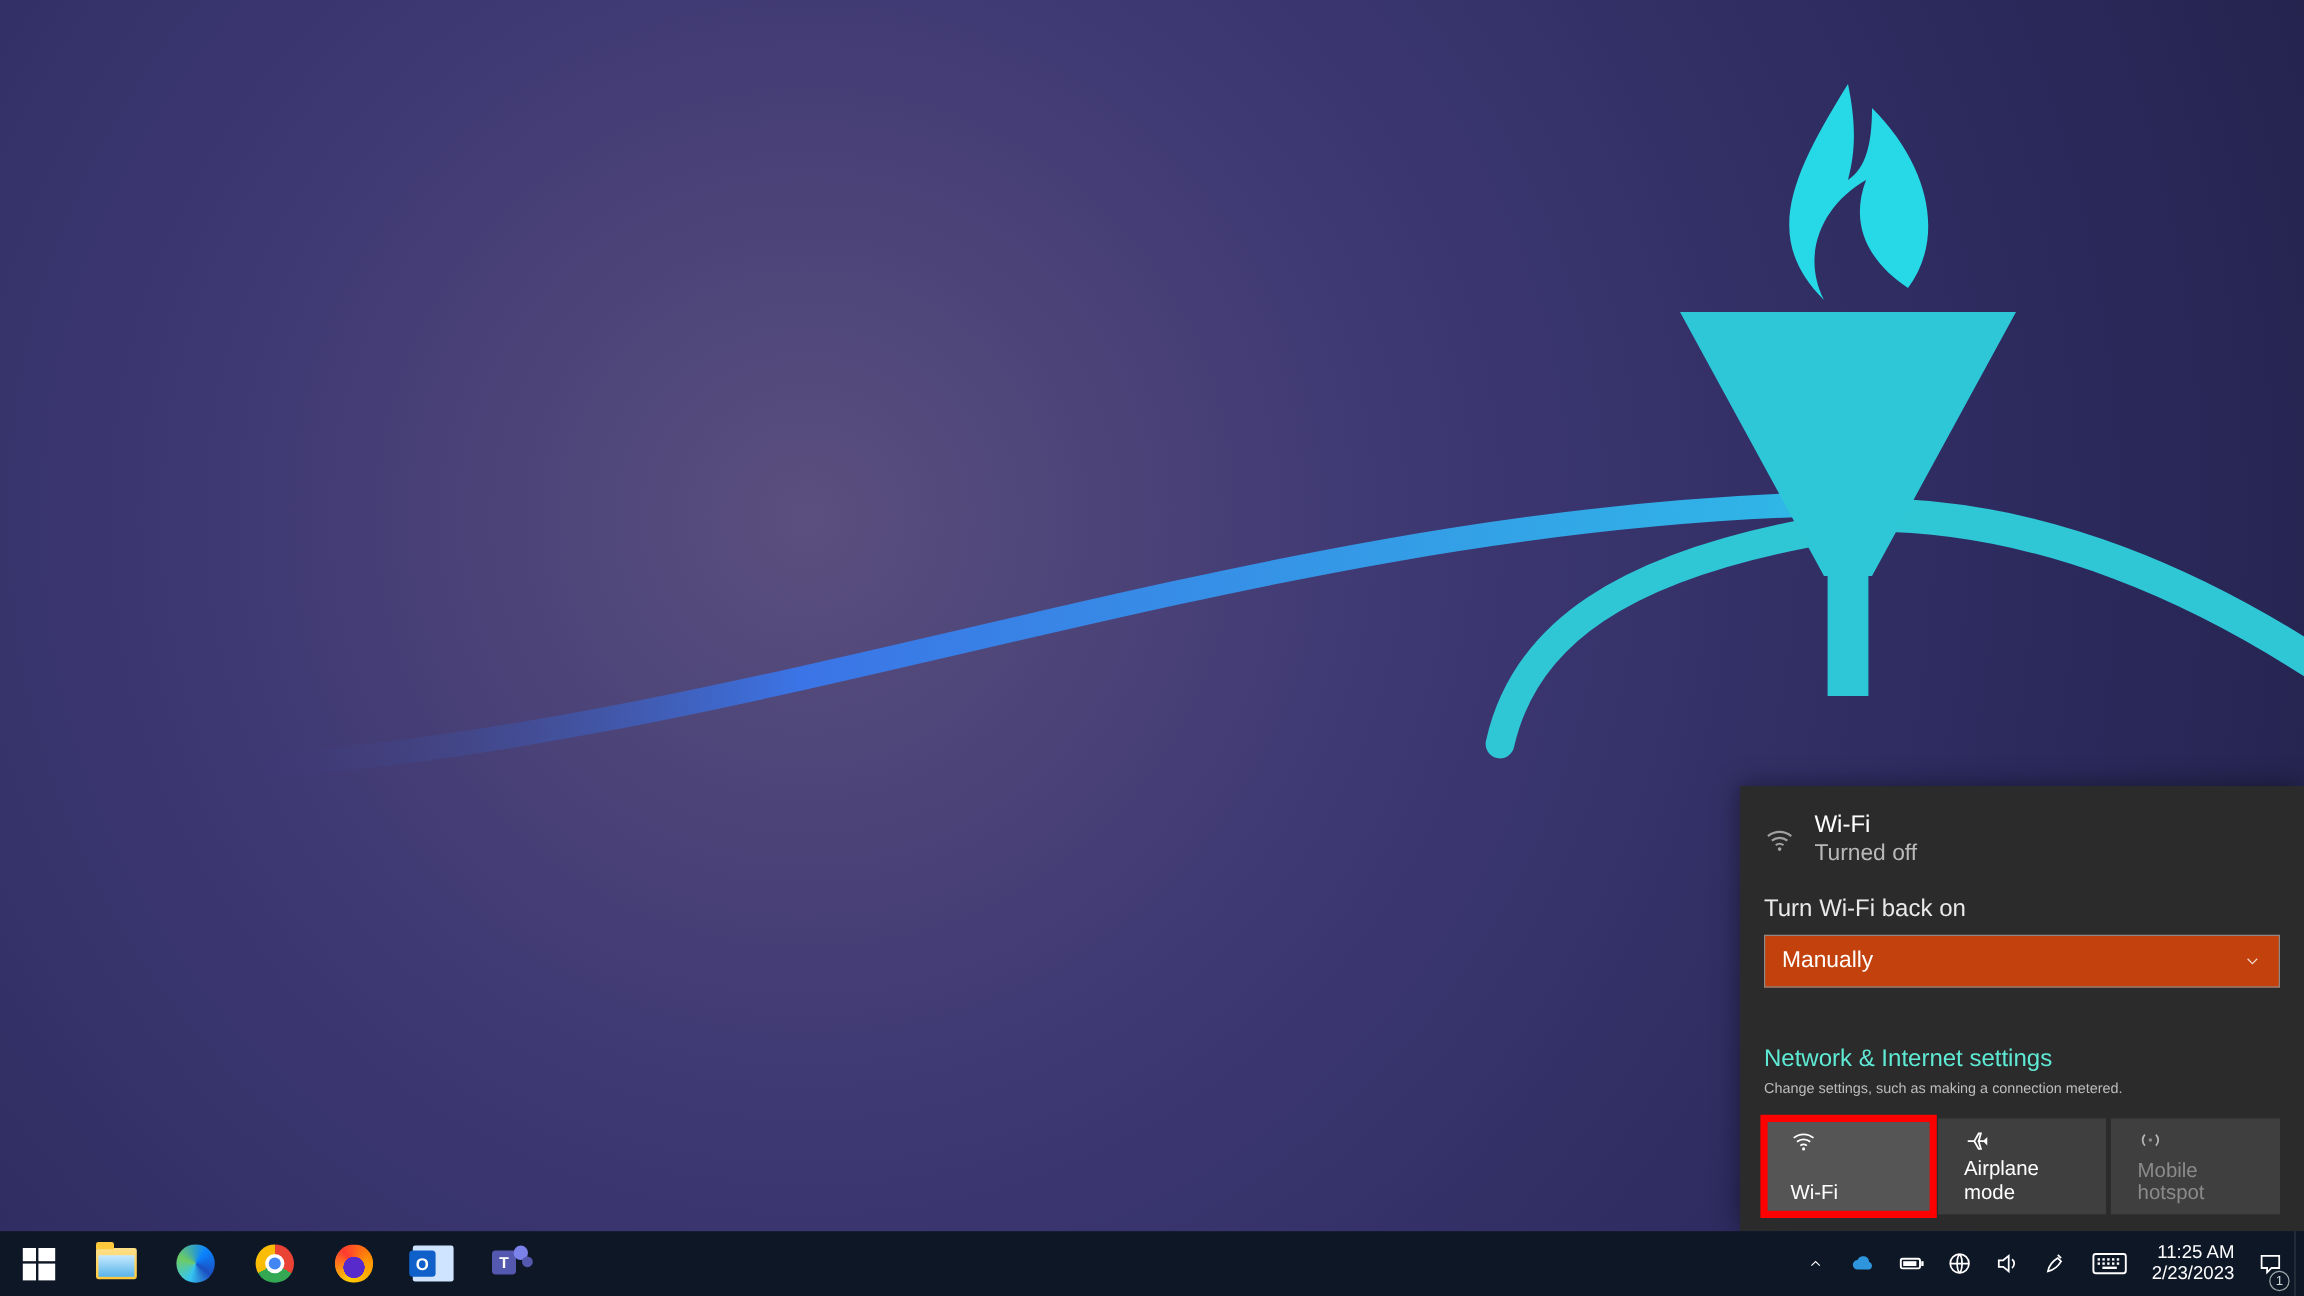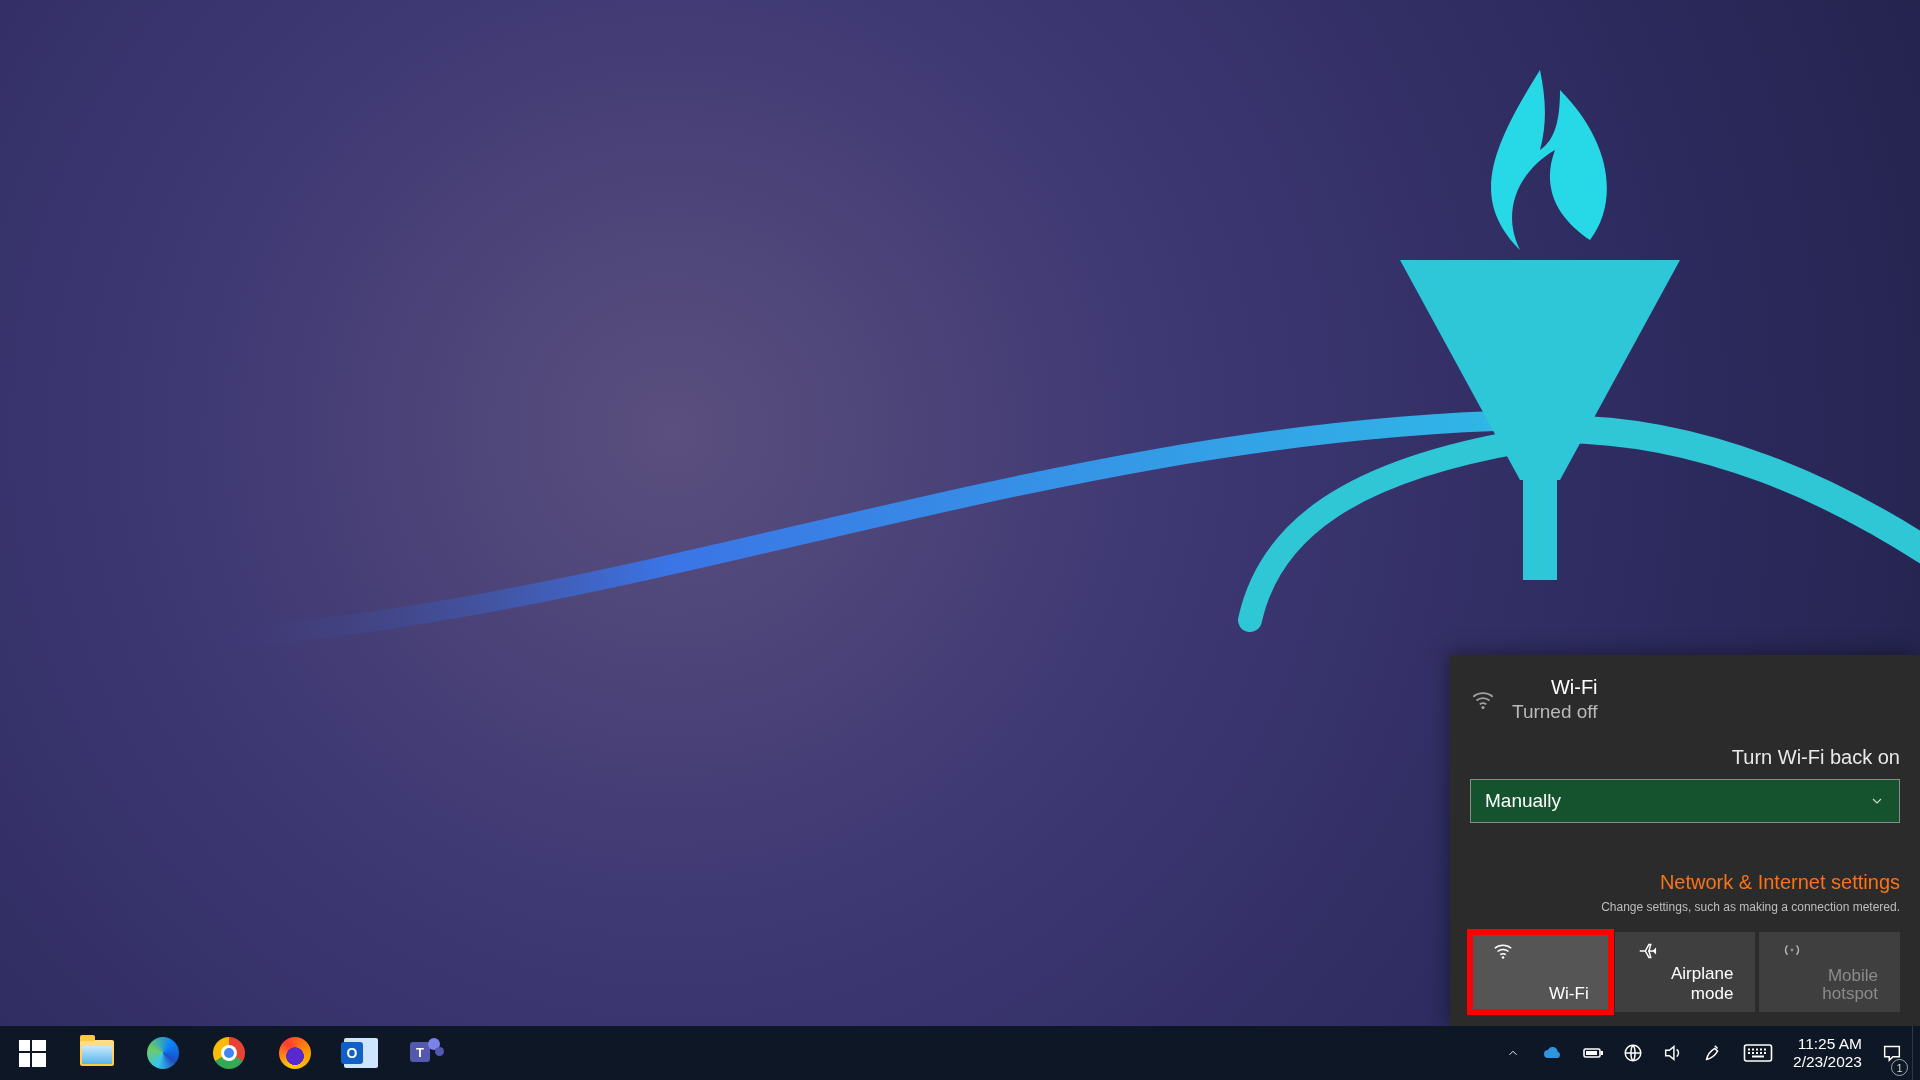--- a/index.html
+++ b/index.html
@@ -14,40 +14,39 @@
 
   
   .flyout {
     position: absolute;
     right: 0; bottom: 54px;
     width: 470px;
     background: #2b2b2b;
     color: #e6e6e6;
     padding: 20px 20px 14px 20px;
     box-shadow: -2px -2px 20px rgba(0,0,0,.4);
-    text-align: right;
   }
   .fly-header { display:flex; align-items:center; gap:16px; margin-bottom:22px; }
   .fly-header .ico { width:26px; height:26px; flex:none; opacity:.85; }
   .fly-header .txt { line-height:1.25; }
   .fly-header .title { font-size:20px; color:#fff; }
   .fly-header .sub   { font-size:19px; color:#b9b9b9; }
 
   .section-label { font-size:20px; color:#e9e9e9; margin-bottom:10px; }
 
   .combo {
     display:flex; align-items:center; justify-content:space-between;
-    border:1px solid #8a8a8a; background:#14532d;
+    border:1px solid #8a8a8a; background:#c2410c;
     height:44px; padding:0 14px;
     font-size:19px; color:#fff; cursor:default;
   }
   .combo .chev { opacity:.8; }
 
   .links { margin-top:48px; }
-  .link-title { color:#f97316; font-size:20px; margin-bottom:6px; }
+  .link-title { color:#5eead4; font-size:20px; margin-bottom:6px; }
   .link-sub   { color:#bdbdbd; font-size:12px; }
 
   .tiles { display:flex; gap:4px; margin-top:18px; }
   .tile {
     width:148px; height:80px; padding:8px 22px;
     background:#3f3f3f; color:#fff;
     display:flex; flex-direction:column; justify-content:space-between;
     cursor:default; position:relative;
     font-size:17px;
   }

